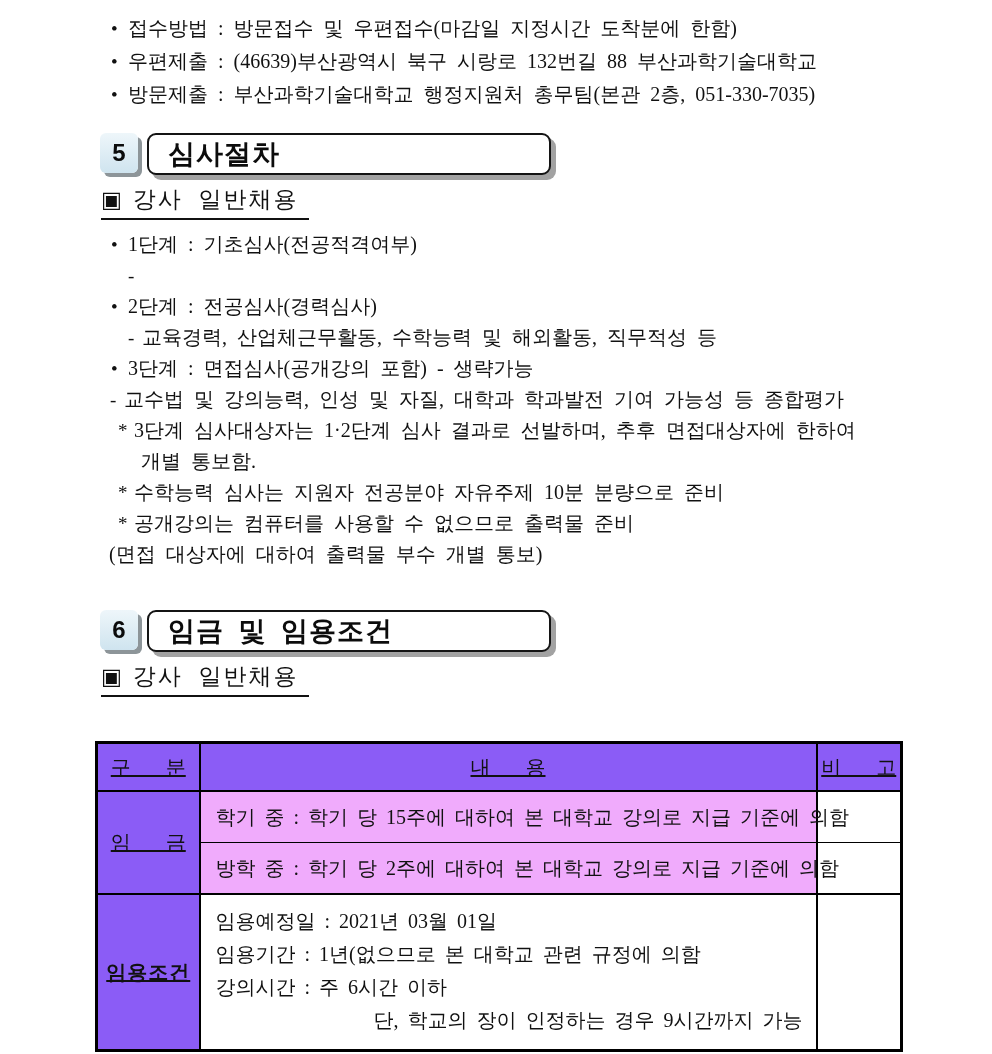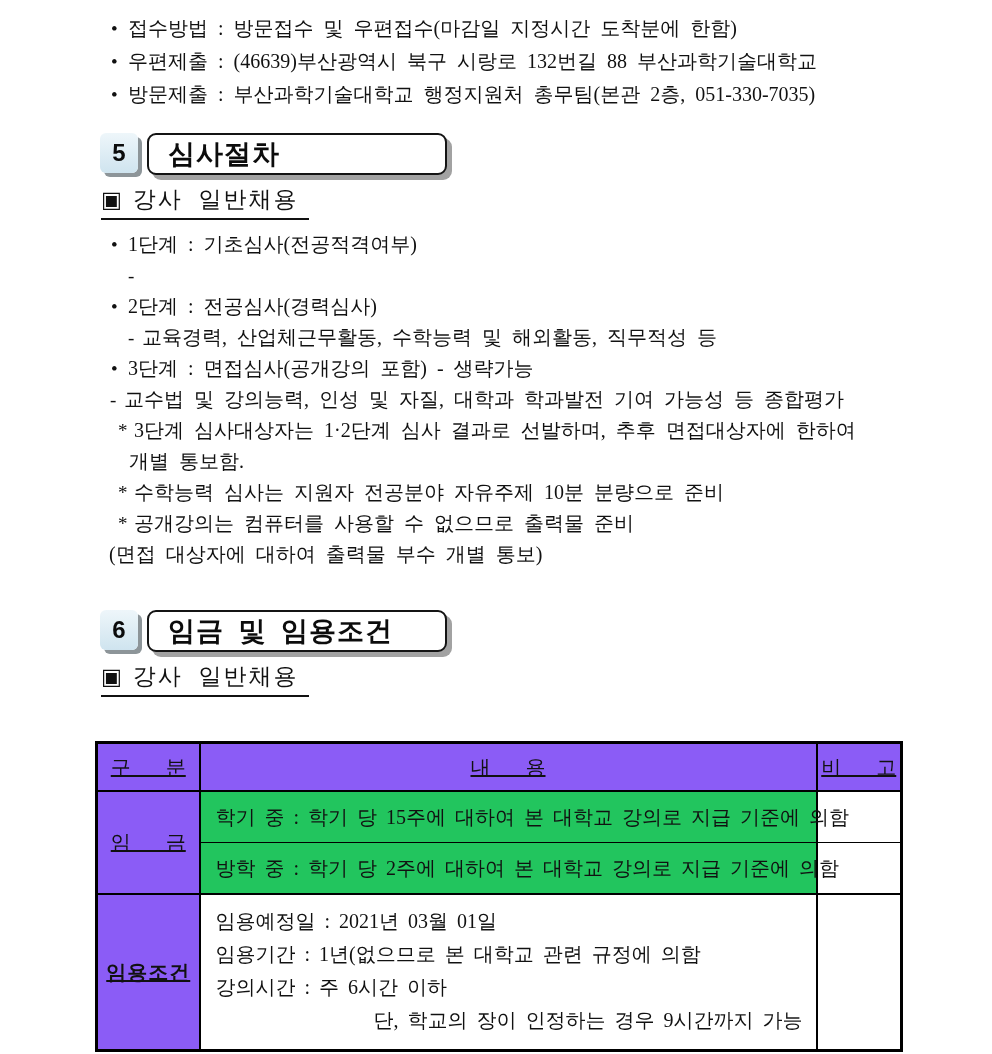--- a/index.html
+++ b/index.html
@@ -34,21 +34,21 @@
     width: 17px;
     font-size: 19px;
   }
   .doc-line.lv-bullet   { margin-left: 16px; }
   .doc-line.lv-dash     { margin-left: 33px; }
   .doc-line.lv-dash .marker { width: 14px; }
   .doc-line.lv-dash0    { margin-left: 15px; }
   .doc-line.lv-dash0 .marker { width: 14px; }
   .doc-line.lv-star     { margin-left: 23px; }
   .doc-line.lv-star .marker { width: 16px; }
-  .doc-line.lv-cont     { margin-left: 34px; }
+  .doc-line.lv-cont     { margin-left: 46px; }
   .doc-line.lv-cont .marker { width: 0; }
   .doc-line.lv-paren    { margin-left: 14px; }
   .doc-line.lv-paren .marker { width: 0; }
 
   
   .sec-header {
     display: flex;
     align-items: flex-start;
     margin-top: 22px;
     height: 47px;
@@ -65,21 +65,21 @@
     align-items: center;
     justify-content: center;
     font-family: "Liberation Sans", "DejaVu Sans", sans-serif;
     font-weight: bold;
     font-size: 24px;
     color: #0c0c0c;
   }
   .sec-title-box {
     flex: 0 0 auto;
     box-sizing: border-box;
-    width: 300px;
+    width: 404px;
     height: 42px;
     margin-left: 9px;
     border: 2px solid #141414;
     border-radius: 9px;
     background: #ffffff;
     box-shadow: 5px 5px 0 #a2a2a2;
     display: flex;
     align-items: center;
     padding-left: 19px;
     font-family: "Liberation Sans", "DejaVu Sans", sans-serif;
@@ -123,21 +123,21 @@
   table.emp-table { border-width: 3px; }
   table.emp-table th {
     font-weight: normal;
     background: #8b5cf6;
     text-decoration: underline;
   }
   th.col-head { height: 44px; word-spacing: 30px; }
   th.row-label { word-spacing: 30px; }
   th.row-label.cond-label { word-spacing: 0; font-weight: bold; letter-spacing: 1px; }
   td.content-cell {
-    background: #22c55e;
+    background: #f0abfc;
     padding-left: 15px;
     text-align: left;
     height: 48px;
     white-space: nowrap;
   }
   tr.wage-r1 td { border-bottom-width: 1px; }
   tr.wage-r2 td { border-top-width: 1px; text-align: center; }
   td.note-cell { background: #ffffff; }
   td.cond-cell {
     background: #ffffff;

